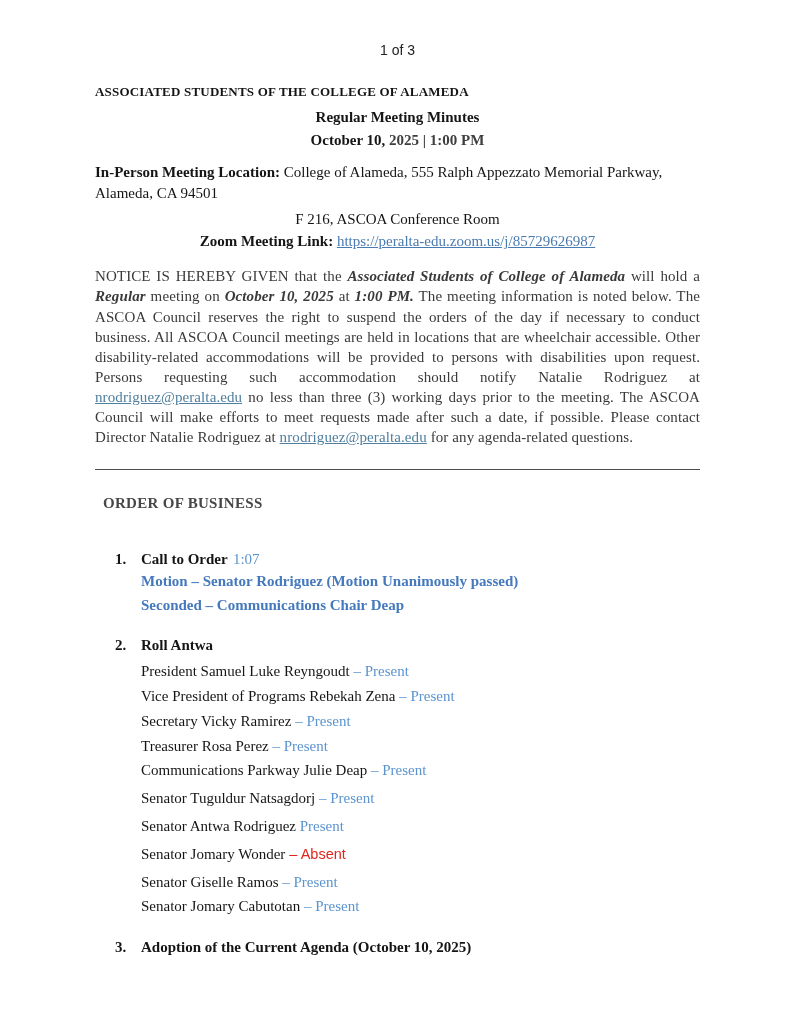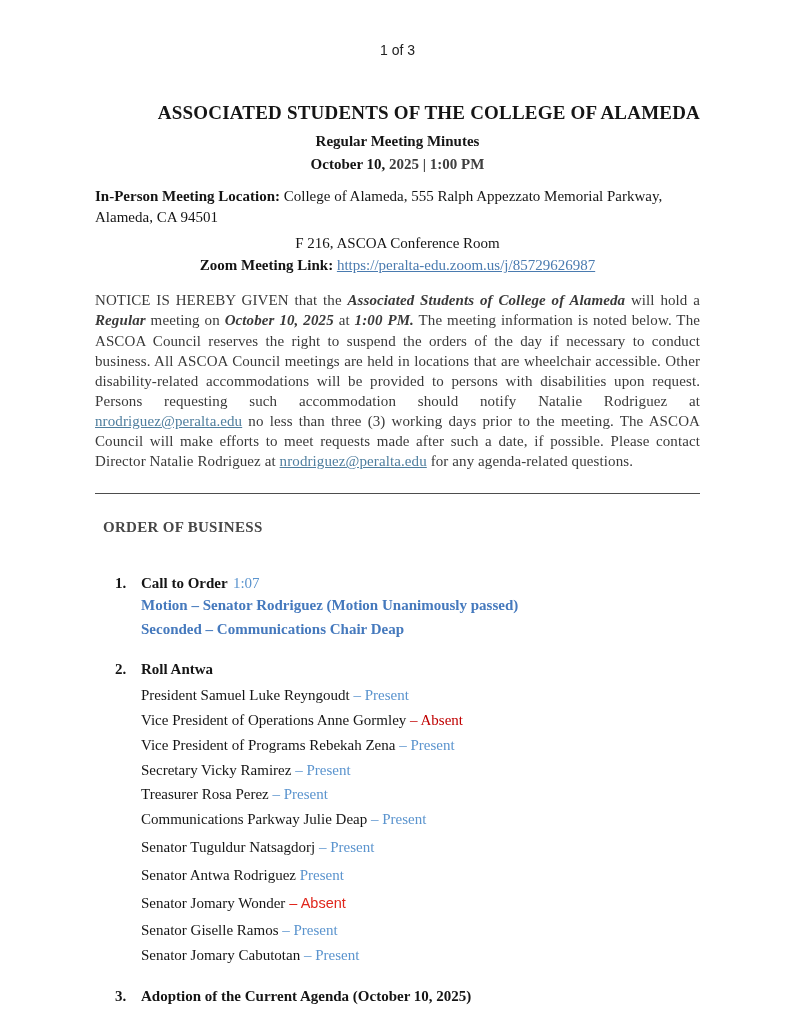--- a/index.html
+++ b/index.html
@@ -22,22 +22,22 @@
     font-size:15px;color:var(--black);
     overflow:hidden;
   }
   .page{width:791px;height:896px;background:#fff;padding:42px 91px 0 95px;}
   .page-num{
     text-align:center;
     font-family:"Liberation Sans","DejaVu Sans",sans-serif;
     font-size:14px;color:#222;
   }
   .doc-title{
-    margin-top:44px;text-align:right;
-    font-size:19px;font-weight:bold;letter-spacing:.2px;
+    margin-top:26px;text-align:left;
+    font-size:13px;font-weight:bold;letter-spacing:.2px;
   }
   .doc-subtitle{margin-top:9px;text-align:center;font-weight:bold;font-size:15px;}
   .doc-date{margin-top:6px;text-align:center;font-weight:bold;font-size:15px;}
   .doc-date .date-rest{color:var(--date-gray);}
   .loc{margin-top:13px;text-align:left;line-height:1.38;}
   .loc b{font-weight:bold;}
   .room-line{margin-top:8px;text-align:center;}
   .zoom-line{margin-top:5px;text-align:center;font-weight:bold;}
   .zoom-line a{color:var(--link-zoom);font-weight:normal;text-decoration:underline;}
   .notice{
@@ -119,21 +119,20 @@
         <div class="motion-line">Seconded – Communications Chair Deap</div>
       </div>
     </div>
 
     <div class="agenda-item item-roll">
       <span class="agenda-num">2.</span>
       <div class="agenda-body">
         <span class="agenda-title">Roll Antwa</span>
         <div class="roll-list">
             <div class="roll-row"><span class="roll-name">President Samuel Luke Reyngoudt</span><span class="st-present"> – Present</span></div>
-            <div class="roll-row"><span class="roll-name">Vice President of Operations Anne Gormley</span><span class="st-absent"> – Absent</span></div>
             <div class="roll-row"><span class="roll-name">Vice President of Programs Rebekah Zena</span><span class="st-present"> – Present</span></div>
             <div class="roll-row"><span class="roll-name">Secretary Vicky Ramirez</span><span class="st-present"> – Present</span></div>
             <div class="roll-row"><span class="roll-name">Treasurer Rosa Perez</span><span class="st-present"> – Present</span></div>
             <div class="roll-row"><span class="roll-name">Communications Parkway Julie Deap</span><span class="st-present"> – Present</span></div>
             <div class="roll-row spaced"><span class="roll-name">Senator Tuguldur Natsagdorj</span><span class="st-present"> – Present</span></div>
             <div class="roll-row spaced"><span class="roll-name">Senator Antwa Rodriguez</span><span class="st-present"> Present</span></div>
             <div class="roll-row spaced"><span class="roll-name">Senator Jomary Wonder</span><span class="st-absent-sans"> – Absent</span></div>
             <div class="roll-row spaced"><span class="roll-name">Senator Giselle Ramos</span><span class="st-present"> – Present</span></div>
             <div class="roll-row"><span class="roll-name">Senator Jomary Cabutotan</span><span class="st-present"> – Present</span></div>
           </div>

